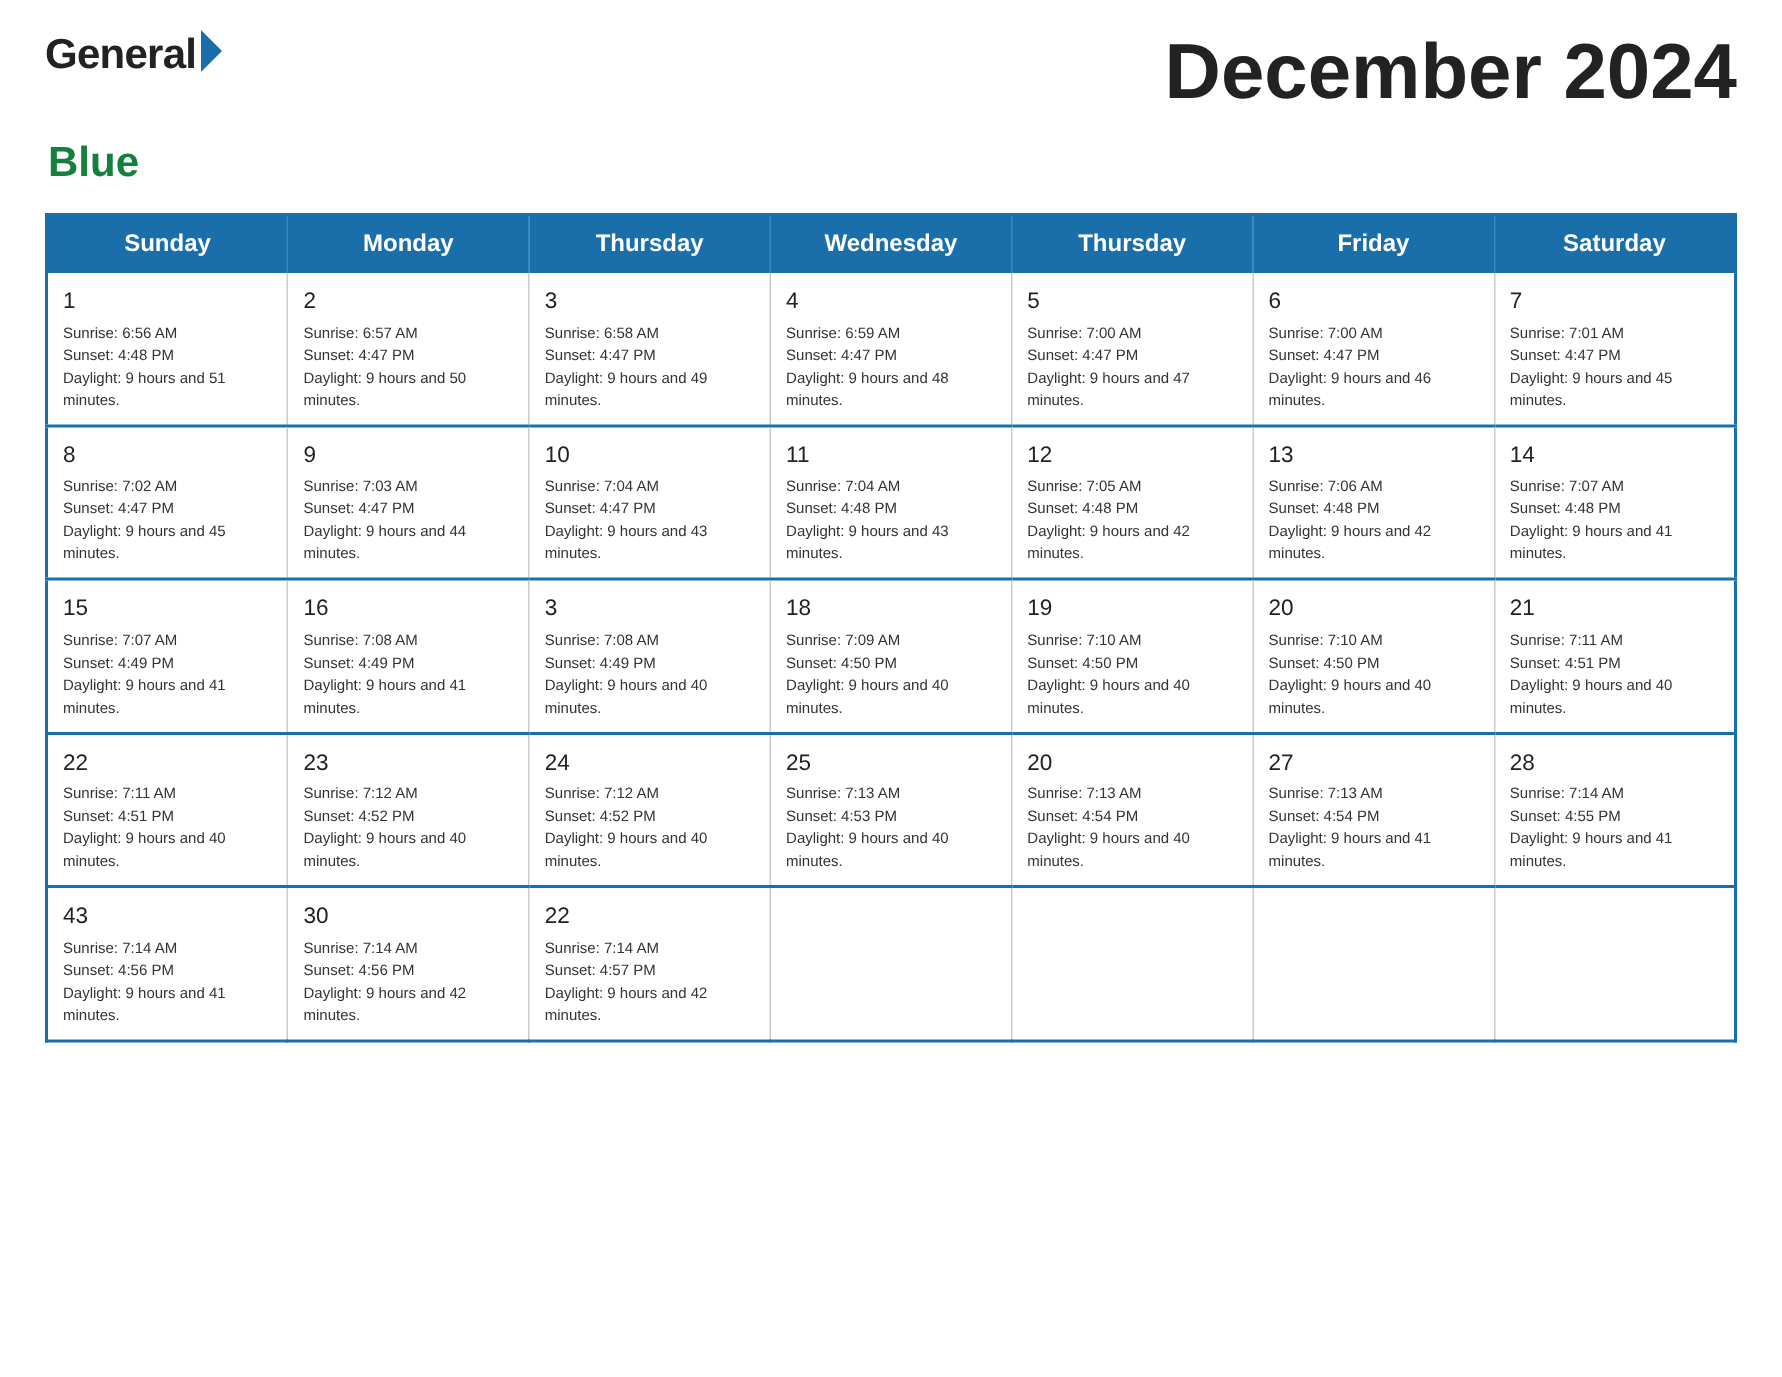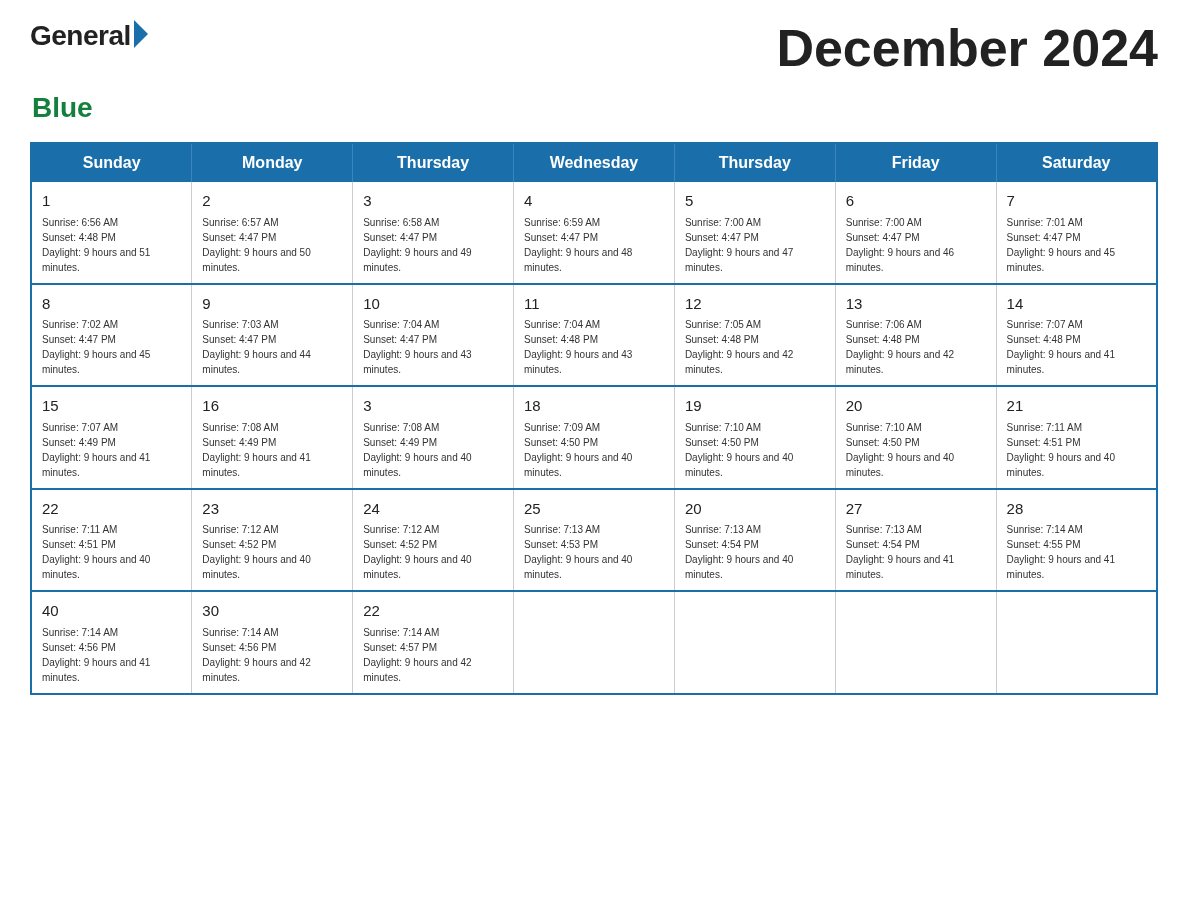--- a/index.html
+++ b/index.html
@@ -253,21 +253,21 @@
           <span class="day-number">27</span>
           <div class="day-info">Sunrise: 7:13 AM<br>Sunset: 4:54 PM<br>Daylight: 9 hours and 41 minutes.</div>
         </td>
         <td>
           <span class="day-number">28</span>
           <div class="day-info">Sunrise: 7:14 AM<br>Sunset: 4:55 PM<br>Daylight: 9 hours and 41 minutes.</div>
         </td>
       </tr>
       <tr>
         <td>
-          <span class="day-number">40</span>
+          <span class="day-number">43</span>
           <div class="day-info">Sunrise: 7:14 AM<br>Sunset: 4:56 PM<br>Daylight: 9 hours and 41 minutes.</div>
         </td>
         <td>
           <span class="day-number">30</span>
           <div class="day-info">Sunrise: 7:14 AM<br>Sunset: 4:56 PM<br>Daylight: 9 hours and 42 minutes.</div>
         </td>
         <td>
           <span class="day-number">22</span>
           <div class="day-info">Sunrise: 7:14 AM<br>Sunset: 4:57 PM<br>Daylight: 9 hours and 42 minutes.</div>
         </td>

